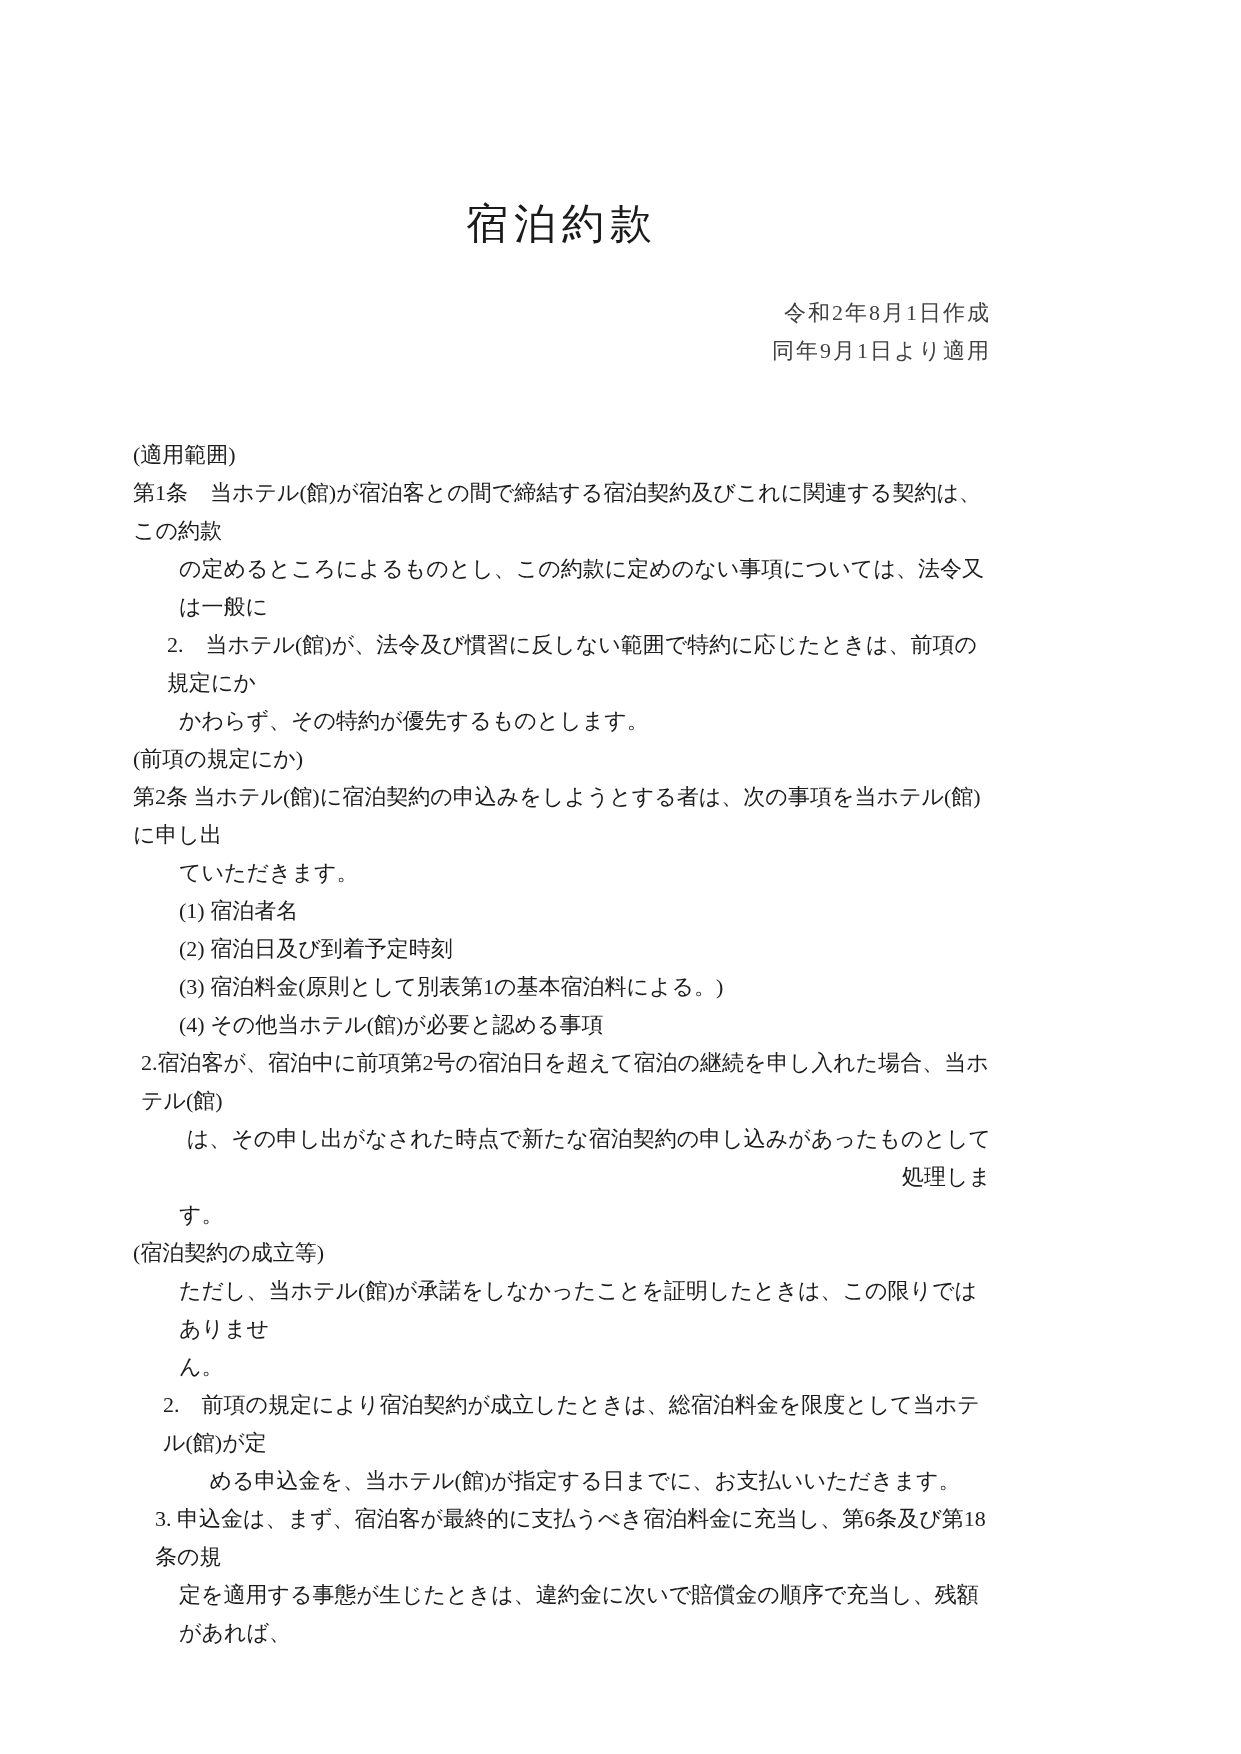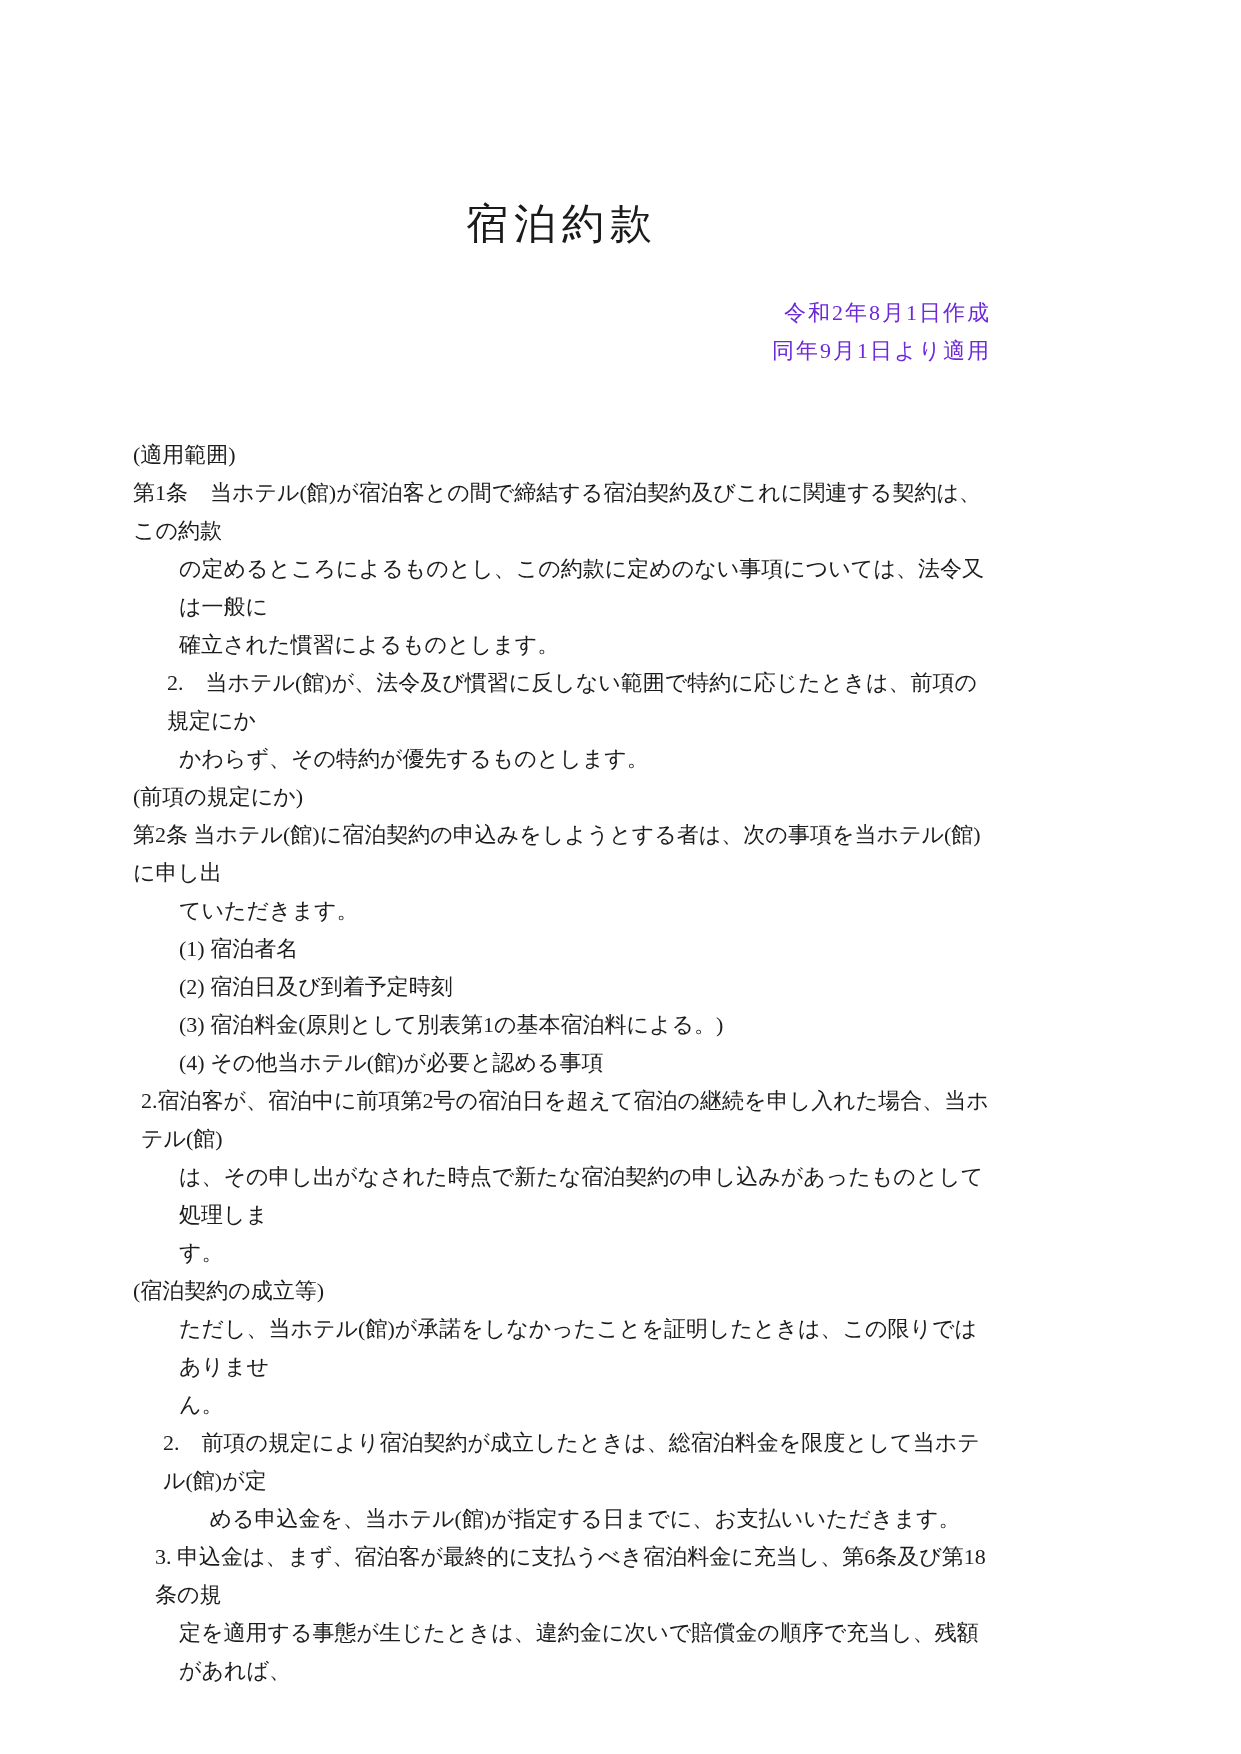--- a/index.html
+++ b/index.html
@@ -30,21 +30,21 @@
     font-weight: 500;
     letter-spacing: 6px;
     color: #1a1a1a;
   }
   .date-block {
     margin-top: 42px;
     text-align: right;
     font-size: 22px;
     line-height: 38px;
     letter-spacing: 2px;
-    color: #6d28d9;
+    color: #404040;
   }
   .doc-body {
     margin-top: 66px;
     font-size: 22px;
     line-height: 38px;
     color: #1c1c1c;
   }
   .doc-body .line {
     white-space: pre-wrap;
     min-height: 38px;
@@ -59,32 +59,31 @@
 
     <div class="date-block">
       <div>令和2年8月1日作成</div>
       <div>同年9月1日より適用</div>
     </div>
 
     <div class="doc-body">
         <div class="line" style="padding-left: 0px;">(適用範囲)</div>
         <div class="line" style="padding-left: 0px;">第1条　当ホテル(館)が宿泊客との間で締結する宿泊契約及びこれに関連する契約は、この約款</div>
         <div class="line" style="padding-left: 46px;">の定めるところによるものとし、この約款に定めのない事項については、法令又は一般に</div>
-        <div class="line" style="padding-left: 46px;">確立された慣習によるものとします。</div>
         <div class="line" style="padding-left: 34px;">2.　当ホテル(館)が、法令及び慣習に反しない範囲で特約に応じたときは、前項の規定にか</div>
         <div class="line" style="padding-left: 46px;">かわらず、その特約が優先するものとします。</div>
         <div class="line" style="padding-left: 0px;">(前項の規定にか)</div>
         <div class="line" style="padding-left: 0px;">第2条 当ホテル(館)に宿泊契約の申込みをしようとする者は、次の事項を当ホテル(館)に申し出</div>
         <div class="line" style="padding-left: 46px;">ていただきます。</div>
         <div class="line" style="padding-left: 46px;">(1) 宿泊者名</div>
         <div class="line" style="padding-left: 46px;">(2) 宿泊日及び到着予定時刻</div>
         <div class="line" style="padding-left: 46px;">(3) 宿泊料金(原則として別表第1の基本宿泊料による。)</div>
         <div class="line" style="padding-left: 46px;">(4) その他当ホテル(館)が必要と認める事項</div>
         <div class="line" style="padding-left: 8px;">2.宿泊客が、宿泊中に前項第2号の宿泊日を超えて宿泊の継続を申し入れた場合、当ホテル(館)</div>
-        <div class="line" style="padding-left: 46px;">は、その申し出がなされた時点で新たな宿泊契約の申し込みがあったものとして処理しま</div>
+        <div class="line" style="padding-left: 46px; text-align: right;">は、その申し出がなされた時点で新たな宿泊契約の申し込みがあったものとして処理しま</div>
         <div class="line" style="padding-left: 46px;">す。</div>
         <div class="line" style="padding-left: 0px;">(宿泊契約の成立等)</div>
         <div class="line" style="padding-left: 46px;">ただし、当ホテル(館)が承諾をしなかったことを証明したときは、この限りではありませ</div>
         <div class="line" style="padding-left: 46px;">ん。</div>
         <div class="line" style="padding-left: 30px;">2.　前項の規定により宿泊契約が成立したときは、総宿泊料金を限度として当ホテル(館)が定</div>
         <div class="line" style="padding-left: 46px; text-align: center;">める申込金を、当ホテル(館)が指定する日までに、お支払いいただきます。</div>
         <div class="line" style="padding-left: 22px;">3. 申込金は、まず、宿泊客が最終的に支払うべき宿泊料金に充当し、第6条及び第18条の規</div>
         <div class="line" style="padding-left: 46px;">定を適用する事態が生じたときは、違約金に次いで賠償金の順序で充当し、残額があれば、</div>
       </div>
   </div>

